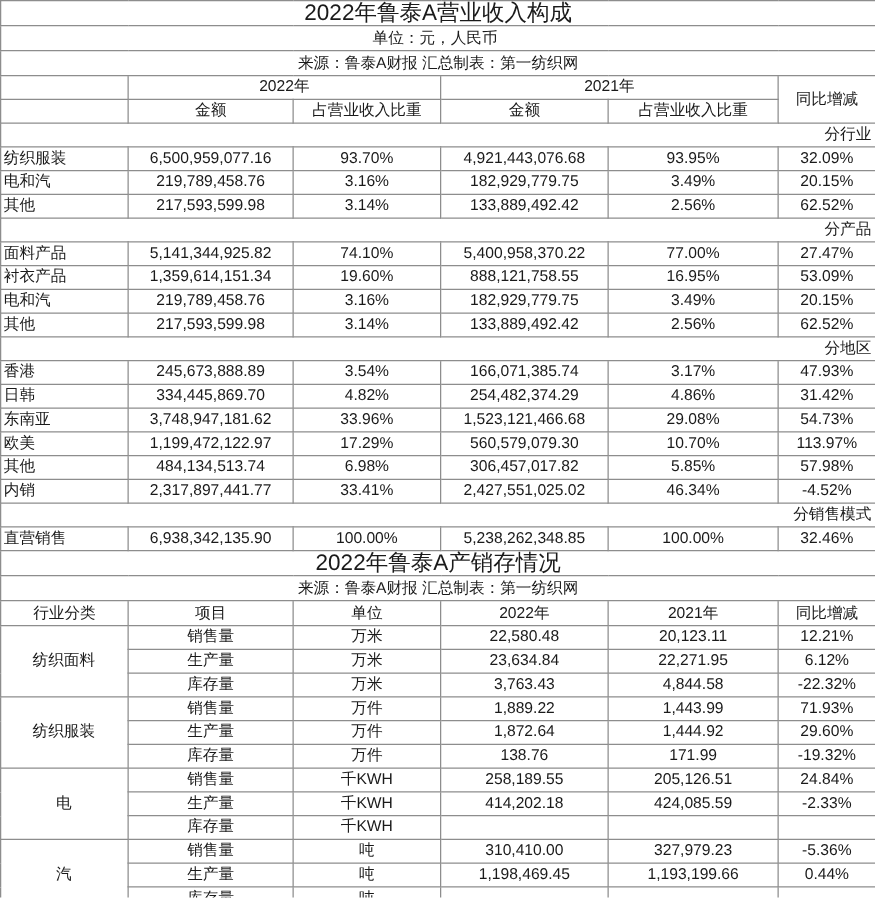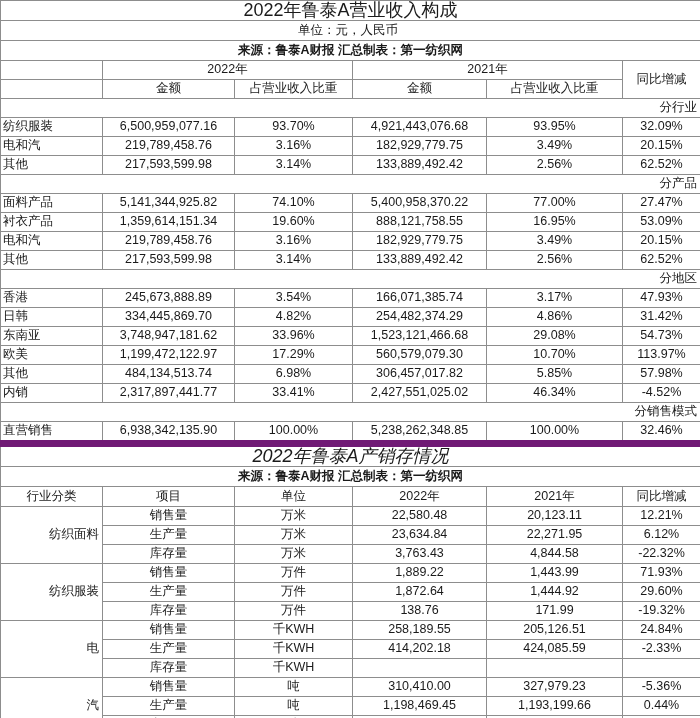--- a/index.html
+++ b/index.html
@@ -17,26 +17,26 @@
     height:18px;
     padding:0 3px;
     text-align:center;
     vertical-align:middle;
     white-space:nowrap;
     overflow:hidden;
     line-height:1.05;
   }
   .title{font-size:18px;height:19px;}
   .unit{text-align:center;padding-right:8px;height:19px;}
-  .source{height:19px;font-weight:bold;}
+  .source{height:19px;}
   .grp{text-align:right;padding-left:14px;height:18px;}
   .lbl{text-align:left;padding-left:2px;}
-  .thickt{border-top:7px solid #701a75;font-style:italic;}
+  .thickt{border-top:1px solid #701a75;}
   .tbl2head td{height:19px;}
-  .merge{text-align:right;padding-left:2px;vertical-align:middle;}
+  .merge{text-align:center;padding-left:2px;vertical-align:middle;}
 </style>
 </head>
 <body>
 
 <div class="sheet">
   <table>
     <colgroup>
       <col style="width:102px">
         <col style="width:132px">
         <col style="width:118px">

